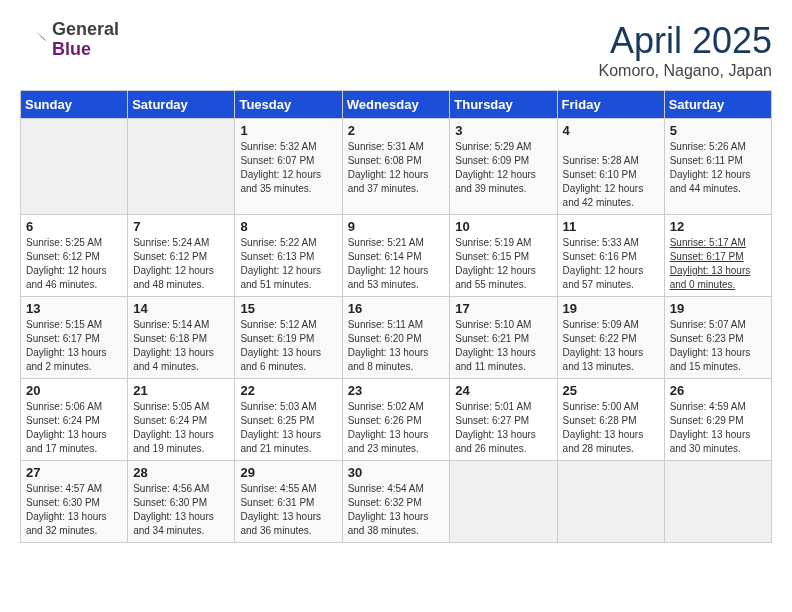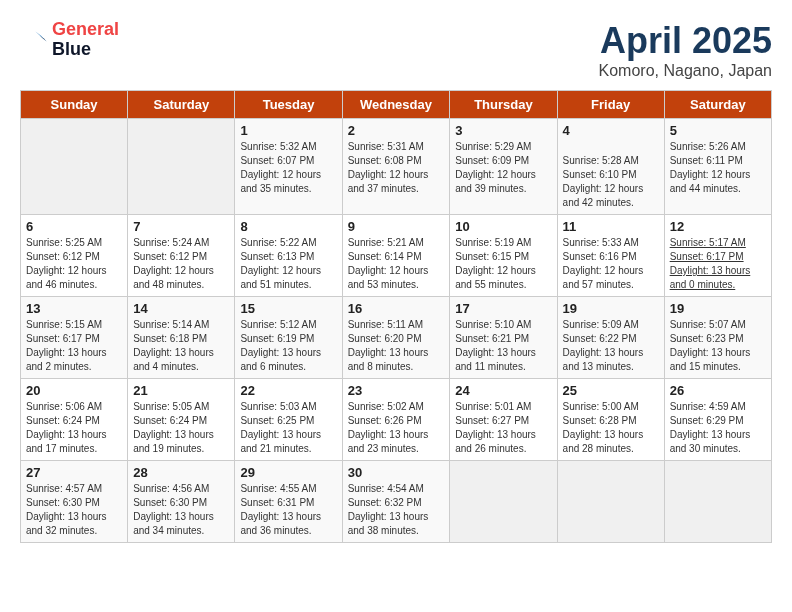--- a/index.html
+++ b/index.html
@@ -21,50 +21,50 @@
       align-items: center;
       gap: 4px;
     }
     .logo-text {
       font-size: 18px;
       font-weight: bold;
       color: #1a3a5c;
       line-height: 1.1;
     }
     .logo-text span {
-      color: #ef4444;
+      color: #404040;
     }
     .logo-icon {
       width: 28px;
       height: 28px;
     }
     .title-section {
       text-align: right;
     }
     .calendar-title {
       font-size: 36px;
-      font-weight: bold;
+      font-weight: normal;
       color: #1a3a5c;
     }
     .calendar-subtitle {
       font-size: 16px;
       color: #444;
     }
     .calendar-table {
       width: 100%;
       border-collapse: collapse;
       border: 1px solid #ccc;
     }
     .calendar-table thead tr th {
-      background-color: #c2410c;
+      background-color: #1d4ed8;
       color: #fff;
       font-size: 13px;
       font-weight: bold;
       padding: 6px 4px;
-      text-align: center;
+      text-align: left;
       border: 1px solid #ccc;
     }
     .calendar-table tbody tr td {
       width: 108px;
       vertical-align: top;
       padding: 4px 5px;
       border: 1px solid #ccc;
       font-size: 10.5px;
       color: #222;
       min-height: 80px;
@@ -92,21 +92,21 @@
 <body>
 
 <div class="header-section">
   <div class="logo">
     <svg class="logo-icon" viewBox="0 0 40 40">
       <polygon points="22,8 38,22 30,14" fill="#2e7ec0"></polygon>
       <polygon points="28,14 38,22 34,18" fill="#1a3a5c"></polygon>
     </svg>
     <div class="logo-text">
       <div><span>General</span></div>
-      <div style="color:#0f172a">Blue</div>
+      <div style="color:#701a75">Blue</div>
     </div>
   </div>
   <div class="title-section">
     <div class="calendar-title">April 2025</div>
     <div class="calendar-subtitle">Komoro, Nagano, Japan</div>
   </div>
 </div>
 
 <table class="calendar-table">
   <thead>

